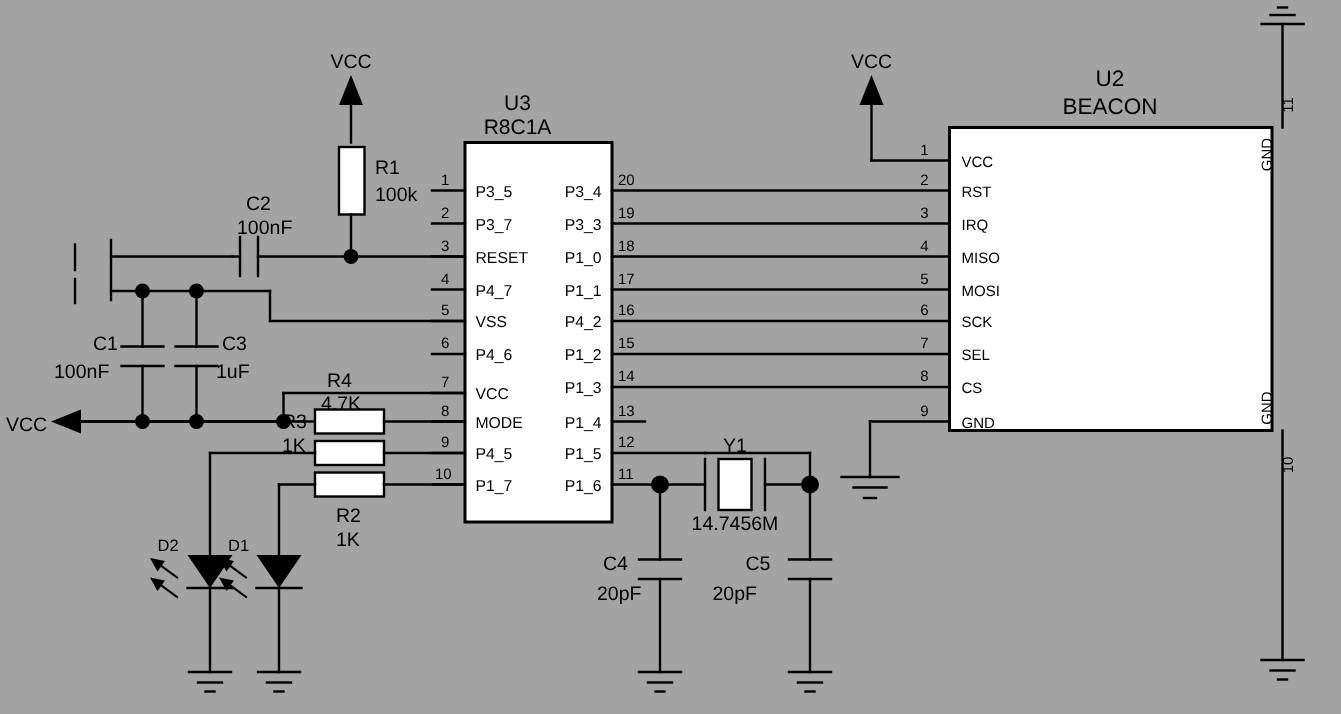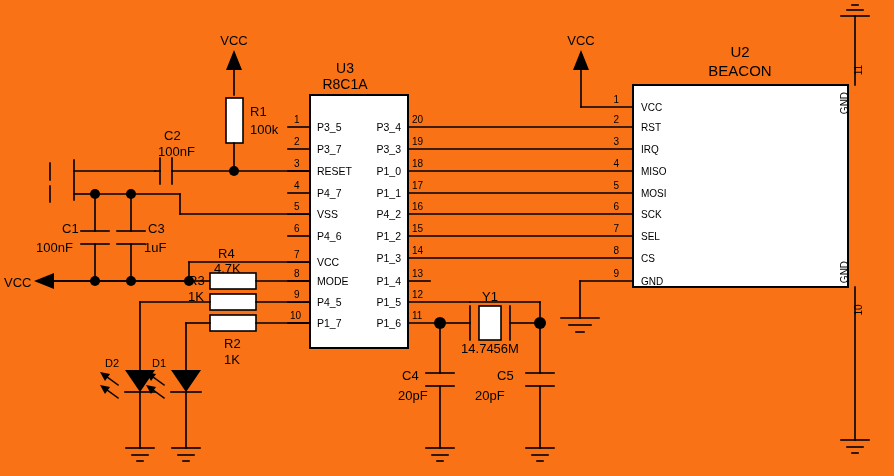--- a/index.html
+++ b/index.html
@@ -1,18 +1,18 @@
 <!DOCTYPE html>
 <html><head>
 <meta charset="utf-8">
 <style>
   html,body{margin:0;padding:0;background:#ffffff;}
   body{width:894px;height:476px;overflow:hidden;
        font-family:"Liberation Sans",sans-serif;}
-  #sheet{position:relative;width:894px;height:476px;background:#f97316;}
+  #sheet{position:relative;width:894px;height:476px;background:#a3a3a3;}
   svg{display:block;}
   text{font-family:"Liberation Sans",sans-serif;fill:#000;}
   .lbl{font-size:13px;}
   .lbl-sm{font-size:11px;}
   .pin{font-size:10px;}
   .pinname{font-size:10.5px;}
   .ref{font-size:14px;}
   .ref-big{font-size:15px;}
   .u2name{font-size:10px;}
 </style>

